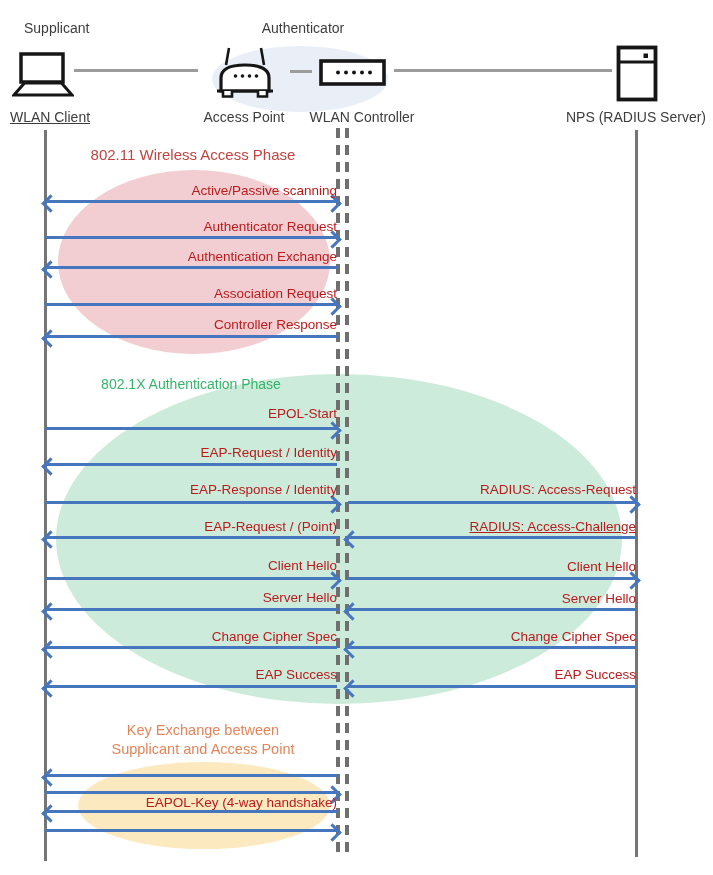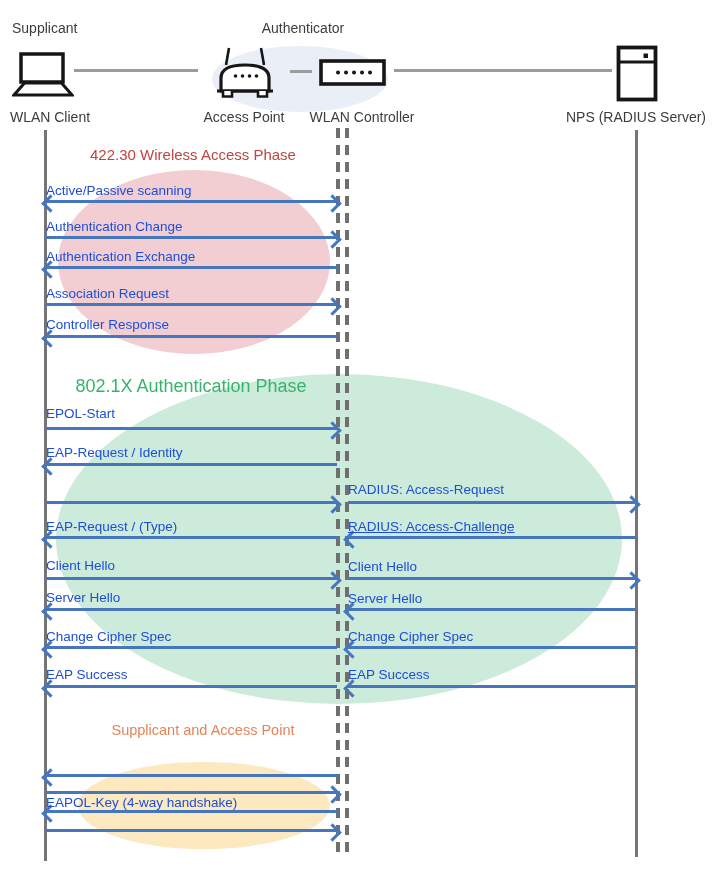--- a/index.html
+++ b/index.html
@@ -18,45 +18,45 @@
   .dashline{position:absolute;width:4px;z-index:2;
     background:repeating-linear-gradient(to bottom,var(--dash,#6f6f6f) 0px,var(--dash,#6f6f6f) 10px,transparent 10px,transparent 17px);}
   
   .ph-ellipse{position:absolute;border-radius:50%;z-index:1;}
   .el-pink{left:58px;top:170px;width:272px;height:184px;background:var(--pink,#F2CED2);}
   .el-green{left:56px;top:374px;width:566px;height:330px;background:var(--greenel,#CDEBDB);}
   .el-orange{left:78px;top:762px;width:252px;height:87px;background:var(--orangeel,#FCE9C0);}
   
   .ph-title{position:absolute;font-size:15px;font-weight:400;z-index:4;white-space:nowrap;}
   .t-red{left:60px;top:146px;width:266px;text-align:center;color:var(--redt,#C04540);}
-  .t-green{left:58px;top:376px;width:266px;text-align:center;color:var(--greent,#35B56B);font-size:18px;}
+  .t-green{left:58px;top:376px;width:266px;text-align:center;color:var(--greent,#35B56B);font-size:14px;}
   .t-orange{left:74px;top:721px;width:258px;text-align:center;color:var(--oranget,#E2855A);font-size:14.5px;line-height:19px;}
   
-  .msg-label{position:absolute;font-size:13.5px;color:#1d4ed8;height:18px;line-height:18px;text-align:left;white-space:nowrap;z-index:4;}
+  .msg-label{position:absolute;font-size:13.5px;color:#b91c1c;height:18px;line-height:18px;text-align:right;white-space:nowrap;z-index:4;}
   .lane-l{left:46px;width:291px;}
   .lane-r{left:348px;width:288px;}
   .arrow{position:absolute;height:3px;background:var(--arrow,#4677BE);z-index:3;}
   .a-left::before,.a-both::before{
     content:'';position:absolute;left:-2px;top:-3.5px;width:10px;height:10px;
     border-top:3px solid var(--arrow,#4677BE);border-left:3px solid var(--arrow,#4677BE);
     transform:rotate(-45deg);}
   .a-right::after,.a-both::after{
     content:'';position:absolute;right:-2px;top:-3.5px;width:10px;height:10px;
     border-top:3px solid var(--arrow,#4677BE);border-right:3px solid var(--arrow,#4677BE);
     transform:rotate(45deg);}
   svg .stroke{fill:#fff;stroke:#161616;}
 </style>
 </head>
 <body>
 
 <div class="stage">
 
   <div class="hdr-ellipse"></div>
 
-  <div class="lbl" style="left:12px;top:19px;">Supplicant</div>
+  <div class="lbl" style="left:24px;top:19px;">Supplicant</div>
   <div class="lbl ctr" style="left:230px;top:19px;width:146px;">Authenticator</div>
 
   <div class="conn" style="left:74px;top:69px;width:124px;"></div>
   <div class="conn" style="left:290px;top:70px;width:22px;"></div>
   <div class="conn" style="left:394px;top:69px;width:218px;"></div>
 
   <svg class="icon" style="left:12px;top:52px;" width="62" height="46" viewBox="0 0 62 46">
     <rect class="stroke" x="9" y="2" width="42" height="28" stroke-width="3.5"></rect>
     <path class="stroke" d="M2 43 L12.5 31 H49.5 L60 43 Z" stroke-width="3"></path>
   </svg>
@@ -82,64 +82,66 @@
     <circle cx="43" cy="13.5" r="2" fill="#161616"></circle>
     <circle cx="51" cy="13.5" r="2" fill="#161616"></circle>
   </svg>
 
   <svg class="icon" style="left:616px;top:45px;" width="42" height="57" viewBox="0 0 42 57">
     <rect class="stroke" x="2.5" y="2.5" width="37" height="52" stroke-width="3.8"></rect>
     <line x1="2.5" y1="17" x2="39.5" y2="17" stroke="#161616" stroke-width="3"></line>
     <rect x="27.5" y="8.5" width="4.5" height="4.5" fill="#161616"></rect>
   </svg>
 
-  <div class="lbl ctr" style="left:2px;top:108px;width:96px;">WLAN Client</div>
+  <div class="lbl ctr" style="left:2px;top:108px;width:96px;text-decoration:underline;">WLAN Client</div>
   <div class="lbl ctr" style="left:194px;top:108px;width:100px;">Access Point</div>
   <div class="lbl ctr" style="left:305px;top:108px;width:114px;">WLAN Controller</div>
   <div class="lbl ctr" style="left:556px;top:108px;width:160px;">NPS (RADIUS Server)</div>
 
   <div class="life" style="left:44px;top:130px;height:731px;"></div>
   <div class="dashline" style="left:336px;top:128px;height:727px;"></div>
   <div class="dashline" style="left:345px;top:128px;height:727px;"></div>
   <div class="life" style="left:635px;top:130px;height:727px;"></div>
 
   <div class="ph-ellipse el-pink"></div>
   <div class="ph-ellipse el-green"></div>
   <div class="ph-ellipse el-orange"></div>
 
-  <div class="ph-title t-red">422.30 Wireless Access Phase</div>
+  <div class="ph-title t-red">802.11 Wireless Access Phase</div>
   <div class="ph-title t-green">802.1X Authentication Phase</div>
   <div class="ph-title t-orange">
+    <div>Key Exchange between</div>
     <div>Supplicant and Access Point</div>
   </div>
 
   <div class="msg-label lane-l" style="top:182px;">Active/Passive scanning</div>
   <div class="arrow lane-l a-both" style="top:200px;"></div>
 
-  <div class="msg-label lane-l" style="top:218px;">Authentication Change</div>
+  <div class="msg-label lane-l" style="top:218px;">Authenticator Request</div>
   <div class="arrow lane-l a-right" style="top:236px;"></div>
 
   <div class="msg-label lane-l" style="top:248px;">Authentication Exchange</div>
   <div class="arrow lane-l a-left" style="top:266px;"></div>
 
   <div class="msg-label lane-l" style="top:285px;">Association Request</div>
   <div class="arrow lane-l a-right" style="top:303px;"></div>
 
   <div class="msg-label lane-l" style="top:316px;">Controller Response</div>
   <div class="arrow lane-l a-left" style="top:335px;"></div>
 
   <div class="msg-label lane-l" style="top:405px;">EPOL-Start</div>
   <div class="arrow lane-l a-right" style="top:427px;"></div>
 
   <div class="msg-label lane-l" style="top:444px;">EAP-Request / Identity</div>
   <div class="arrow lane-l a-left" style="top:463px;"></div>
 
+  <div class="msg-label lane-l" style="top:481px;">EAP-Response / Identity</div>
   <div class="arrow lane-l a-right" style="top:501px;"></div>
 
-  <div class="msg-label lane-l" style="top:518px;">EAP-Request / (Type)</div>
+  <div class="msg-label lane-l" style="top:518px;">EAP-Request / (Point)</div>
   <div class="arrow lane-l a-left" style="top:536px;"></div>
 
   <div class="msg-label lane-l" style="top:557px;">Client Hello</div>
   <div class="arrow lane-l a-right" style="top:577px;"></div>
 
   <div class="msg-label lane-l" style="top:589px;">Server Hello</div>
   <div class="arrow lane-l a-left" style="top:608px;"></div>
 
   <div class="msg-label lane-l" style="top:628px;">Change Cipher Spec</div>
   <div class="arrow lane-l a-left" style="top:646px;"></div>

